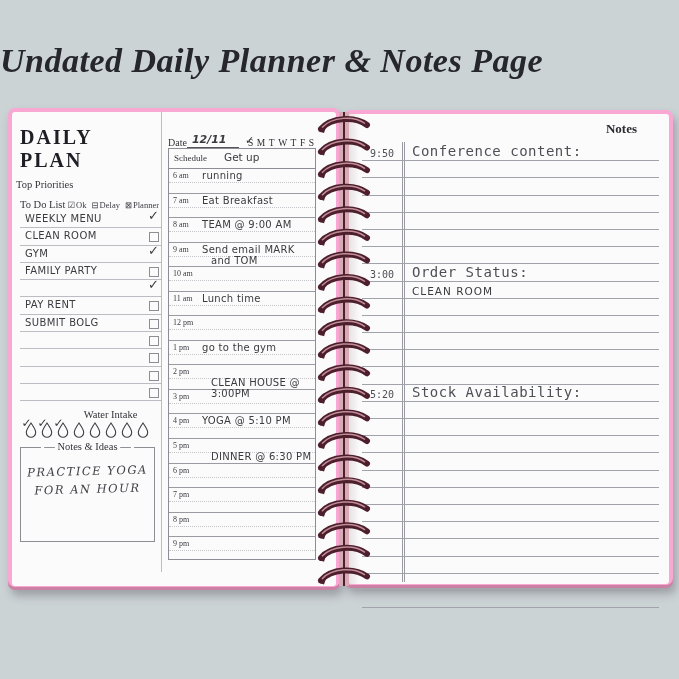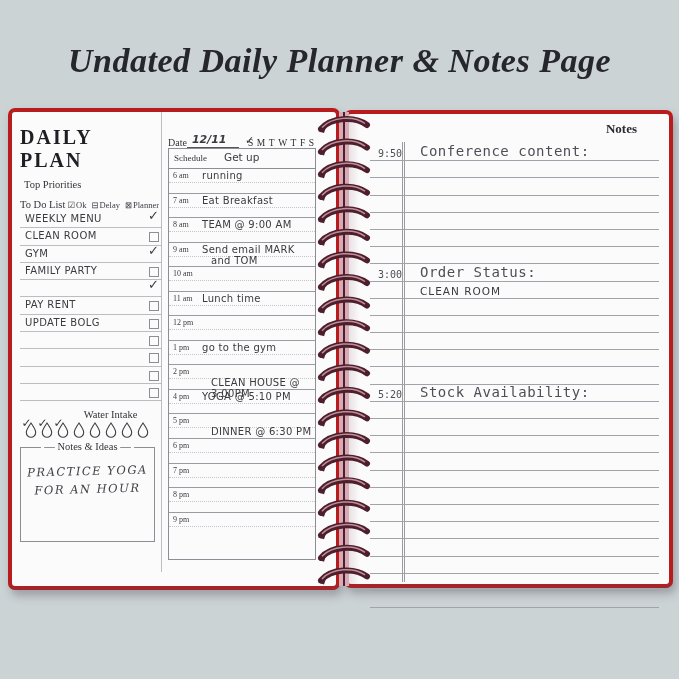--- a/index.html
+++ b/index.html
@@ -1,36 +1,36 @@
 <!DOCTYPE html>
 <html><head>
 <meta charset="utf-8">
 <style>
   html,body{margin:0;padding:0;}
   .stage{position:relative;width:679px;height:679px;background:#ccd3d5;overflow:hidden;
          font-family:"Liberation Sans",sans-serif;}
   
-  .main-title{position:absolute;top:42px;left:0;right:0;text-align:center;
+  .main-title{position:absolute;top:42px;left:0;right:0;
               font-family:"Liberation Serif",serif;font-style:italic;font-weight:bold;
               font-size:34px;color:#26262d;letter-spacing:.5px;}
   
-  .cover{position:absolute;background:#b91c1c;border-radius:7px;
+  .cover{position:absolute;background:#f9a8d4;border-radius:7px;
          box-shadow:3px 6px 9px rgba(100,100,110,.45), inset 0 -3px 0 rgba(118,58,74,.35);}
   .cover.left{left:8px;top:108px;width:332px;height:482px;}
   .cover.right{left:344px;top:110px;width:329px;height:478px;}
   .page{position:absolute;inset:4px;background:#fcfbfb;border-radius:3px;}
   .right-page::before{content:"";position:absolute;left:0;top:0;bottom:0;width:12px;
         background:linear-gradient(to right,rgba(120,80,95,.16),rgba(120,80,95,0));}
   
   .col-left{position:absolute;left:0;top:0;width:150px;height:460px;border-right:1px solid #bcbcc2;box-sizing:border-box;}
   .col-mid{position:absolute;left:150px;right:20px;top:0;}
   .hand{font-family:"DejaVu Sans",sans-serif;color:#3a3a3f;}
   .dp-title{font-family:"Liberation Serif",serif;font-weight:bold;font-size:20px;
             letter-spacing:2px;color:#1e1e25;margin:14px 0 7px 8px;}
-  .sec-label{font-family:"Liberation Serif",serif;font-size:10.5px;color:#33333a;margin:0 0 1px 12px;}
+  .sec-label{font-family:"Liberation Serif",serif;font-size:10.5px;color:#33333a;margin:0 0 1px 4px;}
   .prio-row{position:relative;height:17px;border-bottom:1px solid #bcbcc2;margin-left:8px;}
   .prio-dot{position:absolute;left:-2px;top:4px;width:5px;height:5px;border:1px solid #85858c;border-radius:50%;}
   .prio-text{position:absolute;left:13px;top:3px;font-size:10px;letter-spacing:.3px;}
   .todo-head{display:flex;align-items:center;margin:9px 2px 1px 8px;
              font-family:"Liberation Serif",serif;font-size:10.5px;color:#33333a;}
   .todo-legend{margin-left:auto;display:flex;gap:5px;font-size:8.5px;color:#3c3c44;}
   .leg-icon{font-size:8.5px;margin-right:1px;}
   .todo-row{position:relative;height:16.3px;border-bottom:1px solid #bcbcc2;margin-left:8px;}
   .todo-text{position:absolute;left:5px;top:2px;font-size:10px;letter-spacing:.4px;}
   .tbox{position:absolute;right:2px;top:4px;width:8px;height:8px;border:1px solid #8d8d94;}
@@ -66,21 +66,21 @@
   .hr{position:relative;height:24.55px;border-bottom:1px solid #9a9aa2;box-sizing:border-box;}
   .hr:last-child{border-bottom:none;}
   .hr-time{position:absolute;left:4px;top:2px;font-family:"Liberation Serif",serif;
            font-size:8px;color:#3c3c44;}
   .hr-note{position:absolute;left:33px;top:1px;font-size:10px;letter-spacing:.3px;}
   .hr-dash{position:absolute;left:0;right:0;top:13px;border-top:1px dotted #c5c5ca;}
   .hr-note2{position:absolute;left:42px;top:12px;font-size:10px;letter-spacing:.3px;}
   
   .rp-title{position:absolute;right:32px;top:7px;font-family:"Liberation Serif",serif;
             font-size:13px;color:#2b2b32;font-weight:bold;}
-  .nrows{position:absolute;left:14px;right:10px;top:30px;margin-left:8px;}
+  .nrows{position:absolute;left:14px;right:10px;top:30px;}
   .nrow{position:relative;height:16.2px;border-bottom:1px solid #a2a2aa;}
   .ntime{position:absolute;left:8px;bottom:1px;font-family:"DejaVu Sans Mono",monospace;
          font-size:10px;color:#4e4e56;}
   .nnote{position:absolute;left:50px;bottom:1px;font-family:"DejaVu Sans Mono",monospace;
          font-size:14px;letter-spacing:.5px;color:#4e4e56;}
   .nnote.handnote{font-family:"DejaVu Sans",sans-serif;font-size:10.5px;letter-spacing:1px;color:#3a3a3f;}
   .vline{position:absolute;left:54px;top:28px;height:440px;width:3px;
          border-left:1px solid #9a9aa2;border-right:1px solid #9a9aa2;box-sizing:border-box;}
   #spiral{position:absolute;left:316px;top:112px;}
 </style>
@@ -123,21 +123,21 @@
               <span class="tbox"></span>
             </div>
             <div class="todo-row">
               <span class="hand tick">✓</span>
             </div>
             <div class="todo-row">
               <span class="hand todo-text">PAY RENT</span>
               <span class="tbox"></span>
             </div>
             <div class="todo-row">
-              <span class="hand todo-text">UPDATE BOLG</span>
+              <span class="hand todo-text">SUBMIT BOLG</span>
               <span class="tbox"></span>
             </div>
             <div class="todo-row">
               <span class="tbox"></span>
             </div>
             <div class="todo-row">
               <span class="tbox"></span>
             </div>
             <div class="todo-row">
               <span class="tbox"></span>
@@ -242,20 +242,24 @@
                 <span class="hr-time">1 pm</span>
                 <span class="hand hr-note">go to the gym</span>
                 <span class="hr-dash"></span>
               </div>
               <div class="hr">
                 <span class="hr-time">2 pm</span>
                 <span class="hr-dash"></span>
                 <span class="hand hr-note2">CLEAN HOUSE @ 3:00PM</span>
               </div>
               <div class="hr">
+                <span class="hr-time">3 pm</span>
+                <span class="hr-dash"></span>
+              </div>
+              <div class="hr">
                 <span class="hr-time">4 pm</span>
                 <span class="hand hr-note">YOGA @ 5:10 PM</span>
                 <span class="hr-dash"></span>
               </div>
               <div class="hr">
                 <span class="hr-time">5 pm</span>
                 <span class="hr-dash"></span>
                 <span class="hand hr-note2">DINNER @ 6:30 PM</span>
               </div>
               <div class="hr">

